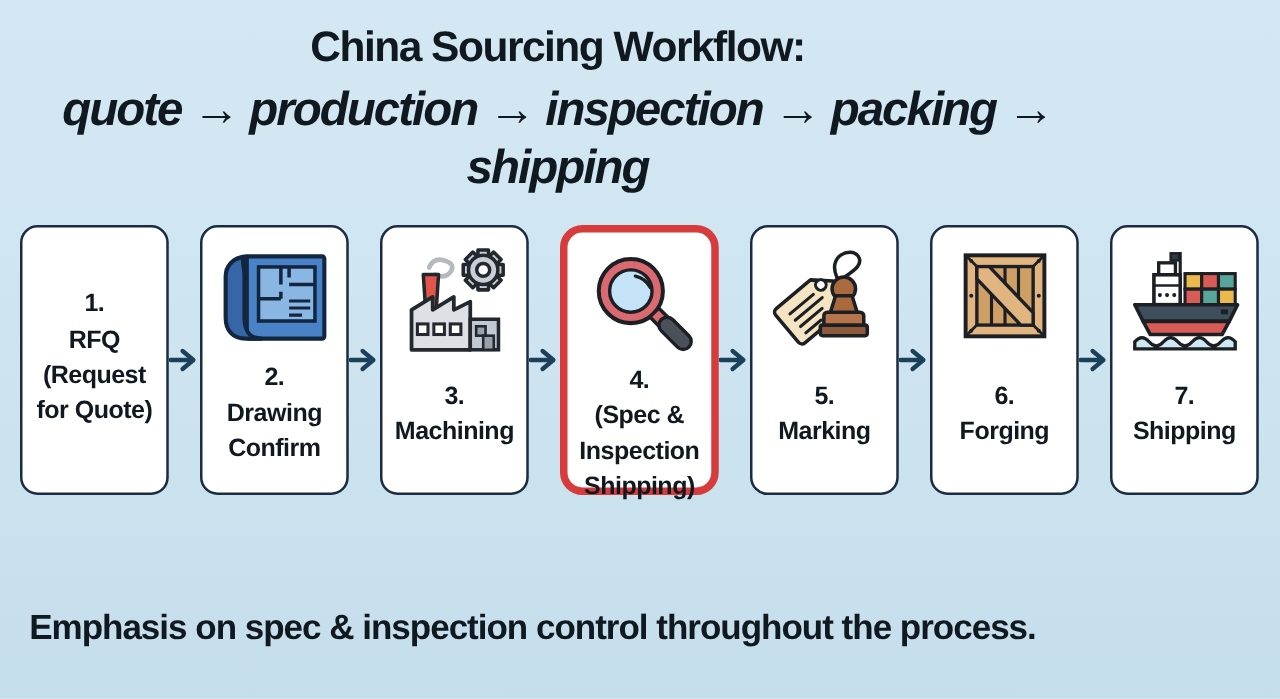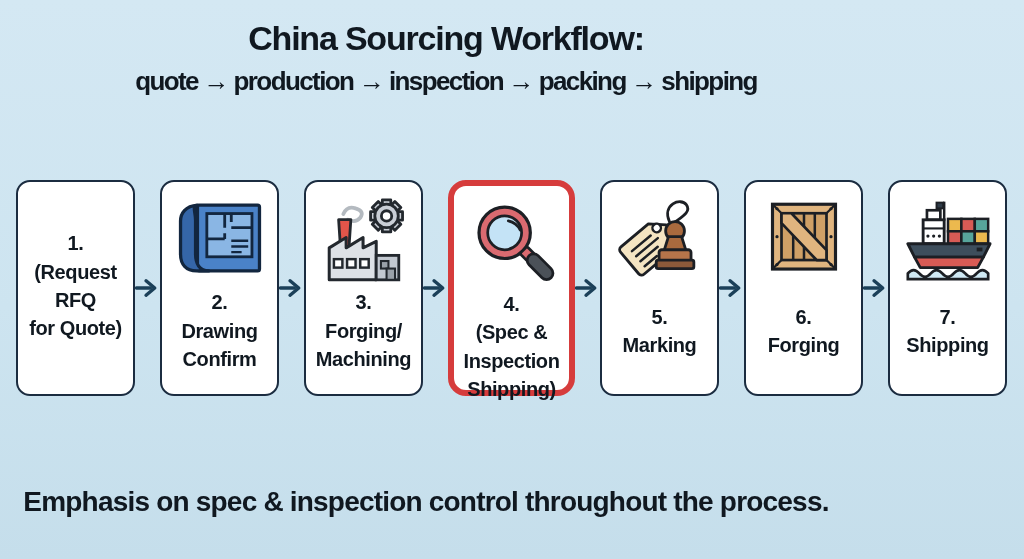--- a/index.html
+++ b/index.html
@@ -9,21 +9,21 @@
     font-family:"Liberation Sans", sans-serif;
     color:#101820;
     position:relative;
     overflow:hidden;
   }
   .title-block { position:absolute; top:16px; left:0; width:892px; text-align:center; }
   .title-line1 {
     font-size:34px; font-weight:bold; letter-spacing:-1.2px; line-height:1.3;
   }
   .title-line2 {
-    font-size:26px; font-weight:bold; letter-spacing:-1.6px; line-height:1.2; margin-top:6px;
+    font-size:38px; font-weight:bold; letter-spacing:-1.6px; line-height:1.2; margin-top:6px;font-style:italic;
   }
   .flow-row {
     position:absolute; top:180px; left:16px; width:991px; height:216px;
     display:flex; flex-direction:row; align-items:stretch;
   }
   .step {
     flex:1 1 0; background:#ffffff;
     border:2.5px solid #1b2c40; border-radius:14px;
     display:flex; flex-direction:column; align-items:center;
     box-sizing:border-box; padding:6px 2px;
@@ -52,22 +52,22 @@
 <div class="title-block">
   <div class="title-line1">China Sourcing Workflow:</div>
   <div class="title-line2">quote → production → inspection → packing → shipping</div>
 </div>
 
 <div class="flow-row">
 
   <div class="step no-icon">
     <div class="step-text">
       <div class="step-line">1.</div>
+      <div class="step-line">RFQ</div>
       <div class="step-line">(Request</div>
-      <div class="step-line">RFQ</div>
       <div class="step-line">for Quote)</div>
     </div>
   </div>
 
   <svg class="arrow" viewBox="0 0 26 24">
     <path d="M1.5 12 H16" stroke="#1b4059" stroke-width="3.6" fill="none" stroke-linecap="round"></path>
     <path d="M11.5 4.5 L20.5 12 L11.5 19.5" stroke="#1b4059" stroke-width="3.6" fill="none" stroke-linecap="round" stroke-linejoin="round"></path>
   </svg>
 
   <div class="step">
@@ -109,21 +109,20 @@
         <rect x="18" y="70" width="9" height="9" fill="#ffffff" stroke="#23282e" stroke-width="2.6"></rect>
         <rect x="32" y="70" width="9" height="9" fill="#ffffff" stroke="#23282e" stroke-width="2.6"></rect>
         <rect x="46" y="70" width="9" height="9" fill="#ffffff" stroke="#23282e" stroke-width="2.6"></rect>
         <rect x="63" y="66" width="24" height="26" fill="#c3c9d1" stroke="#23282e" stroke-width="3"></rect>
         <rect x="68" y="72" width="8" height="8" fill="#9aa1a9" stroke="#23282e" stroke-width="2.2"></rect>
         <rect x="74" y="80" width="9" height="12" fill="#9aa1a9" stroke="#23282e" stroke-width="2.2"></rect>
       </svg>
     </div>
     <div class="step-text">
       <div class="step-line">3.</div>
-      <div class="step-line">Forging/</div>
       <div class="step-line">Machining</div>
     </div>
   </div>
 
   <svg class="arrow" viewBox="0 0 26 24">
     <path d="M1.5 12 H16" stroke="#1b4059" stroke-width="3.6" fill="none" stroke-linecap="round"></path>
     <path d="M11.5 4.5 L20.5 12 L11.5 19.5" stroke="#1b4059" stroke-width="3.6" fill="none" stroke-linecap="round" stroke-linejoin="round"></path>
   </svg>
 
   <div class="step highlight">

